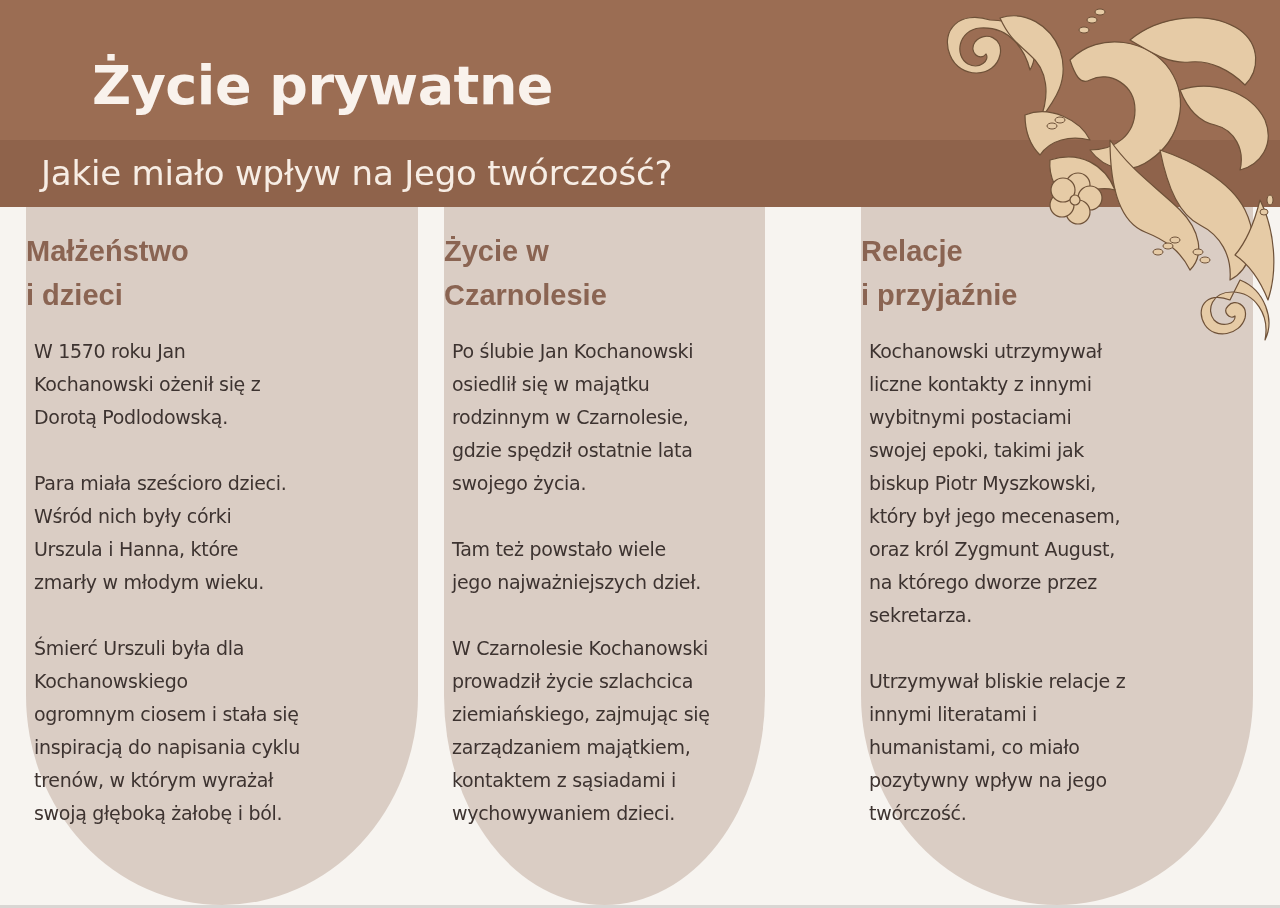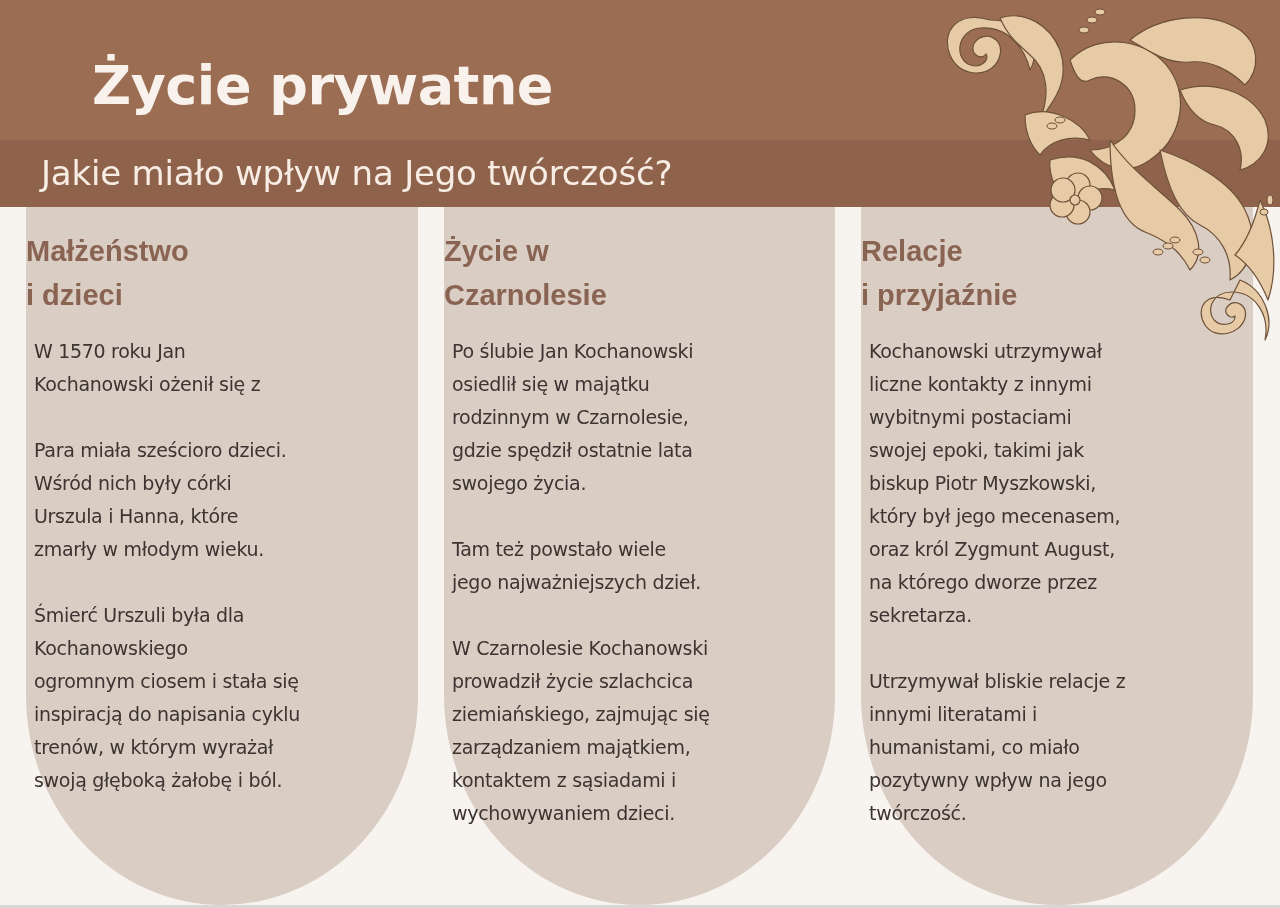--- a/index.html
+++ b/index.html
@@ -31,21 +31,21 @@
     }
     .card {
       position: absolute; top: 207px; height: 698px;
       background: #dacdc4;
       border-bottom-left-radius: 50% 30%;
       border-bottom-right-radius: 50% 30%;
       text-align: left;
       box-sizing: border-box;
     }
     .card-1 { left: 26px; width: 392px; }
-    .card-2 { left: 444px; width: 391px; }
+    .card-2 { left: 444px; width: 321px; }
     .card-3 { left: 861px; width: 392px; }
     .card-title {
       margin: 22px 0 0 0;
       font-family: "Liberation Sans", "DejaVu Sans", sans-serif;
       font-weight: bold; font-size: 29px; line-height: 44px;
       color: #8a6452;
     }
     .card-title span { display: block; }
     .card-body {
       margin-top: 18px;
@@ -75,20 +75,21 @@
 
 <div class="card card-1">
   <div class="card-title">
     <span>Małżeństwo</span>
     <span>i dzieci</span>
   </div>
   <div class="card-body">
     <p class="para">
       <span>W 1570 roku Jan</span>
       <span>Kochanowski ożenił się z</span>
+      <span>Dorotą Podlodowską.</span>
     </p>
     <p class="para">
       <span>Para miała sześcioro dzieci.</span>
       <span>Wśród nich były córki</span>
       <span>Urszula i Hanna, które</span>
       <span>zmarły w młodym wieku.</span>
     </p>
     <p class="para">
       <span>Śmierć Urszuli była dla</span>
       <span>Kochanowskiego</span>

